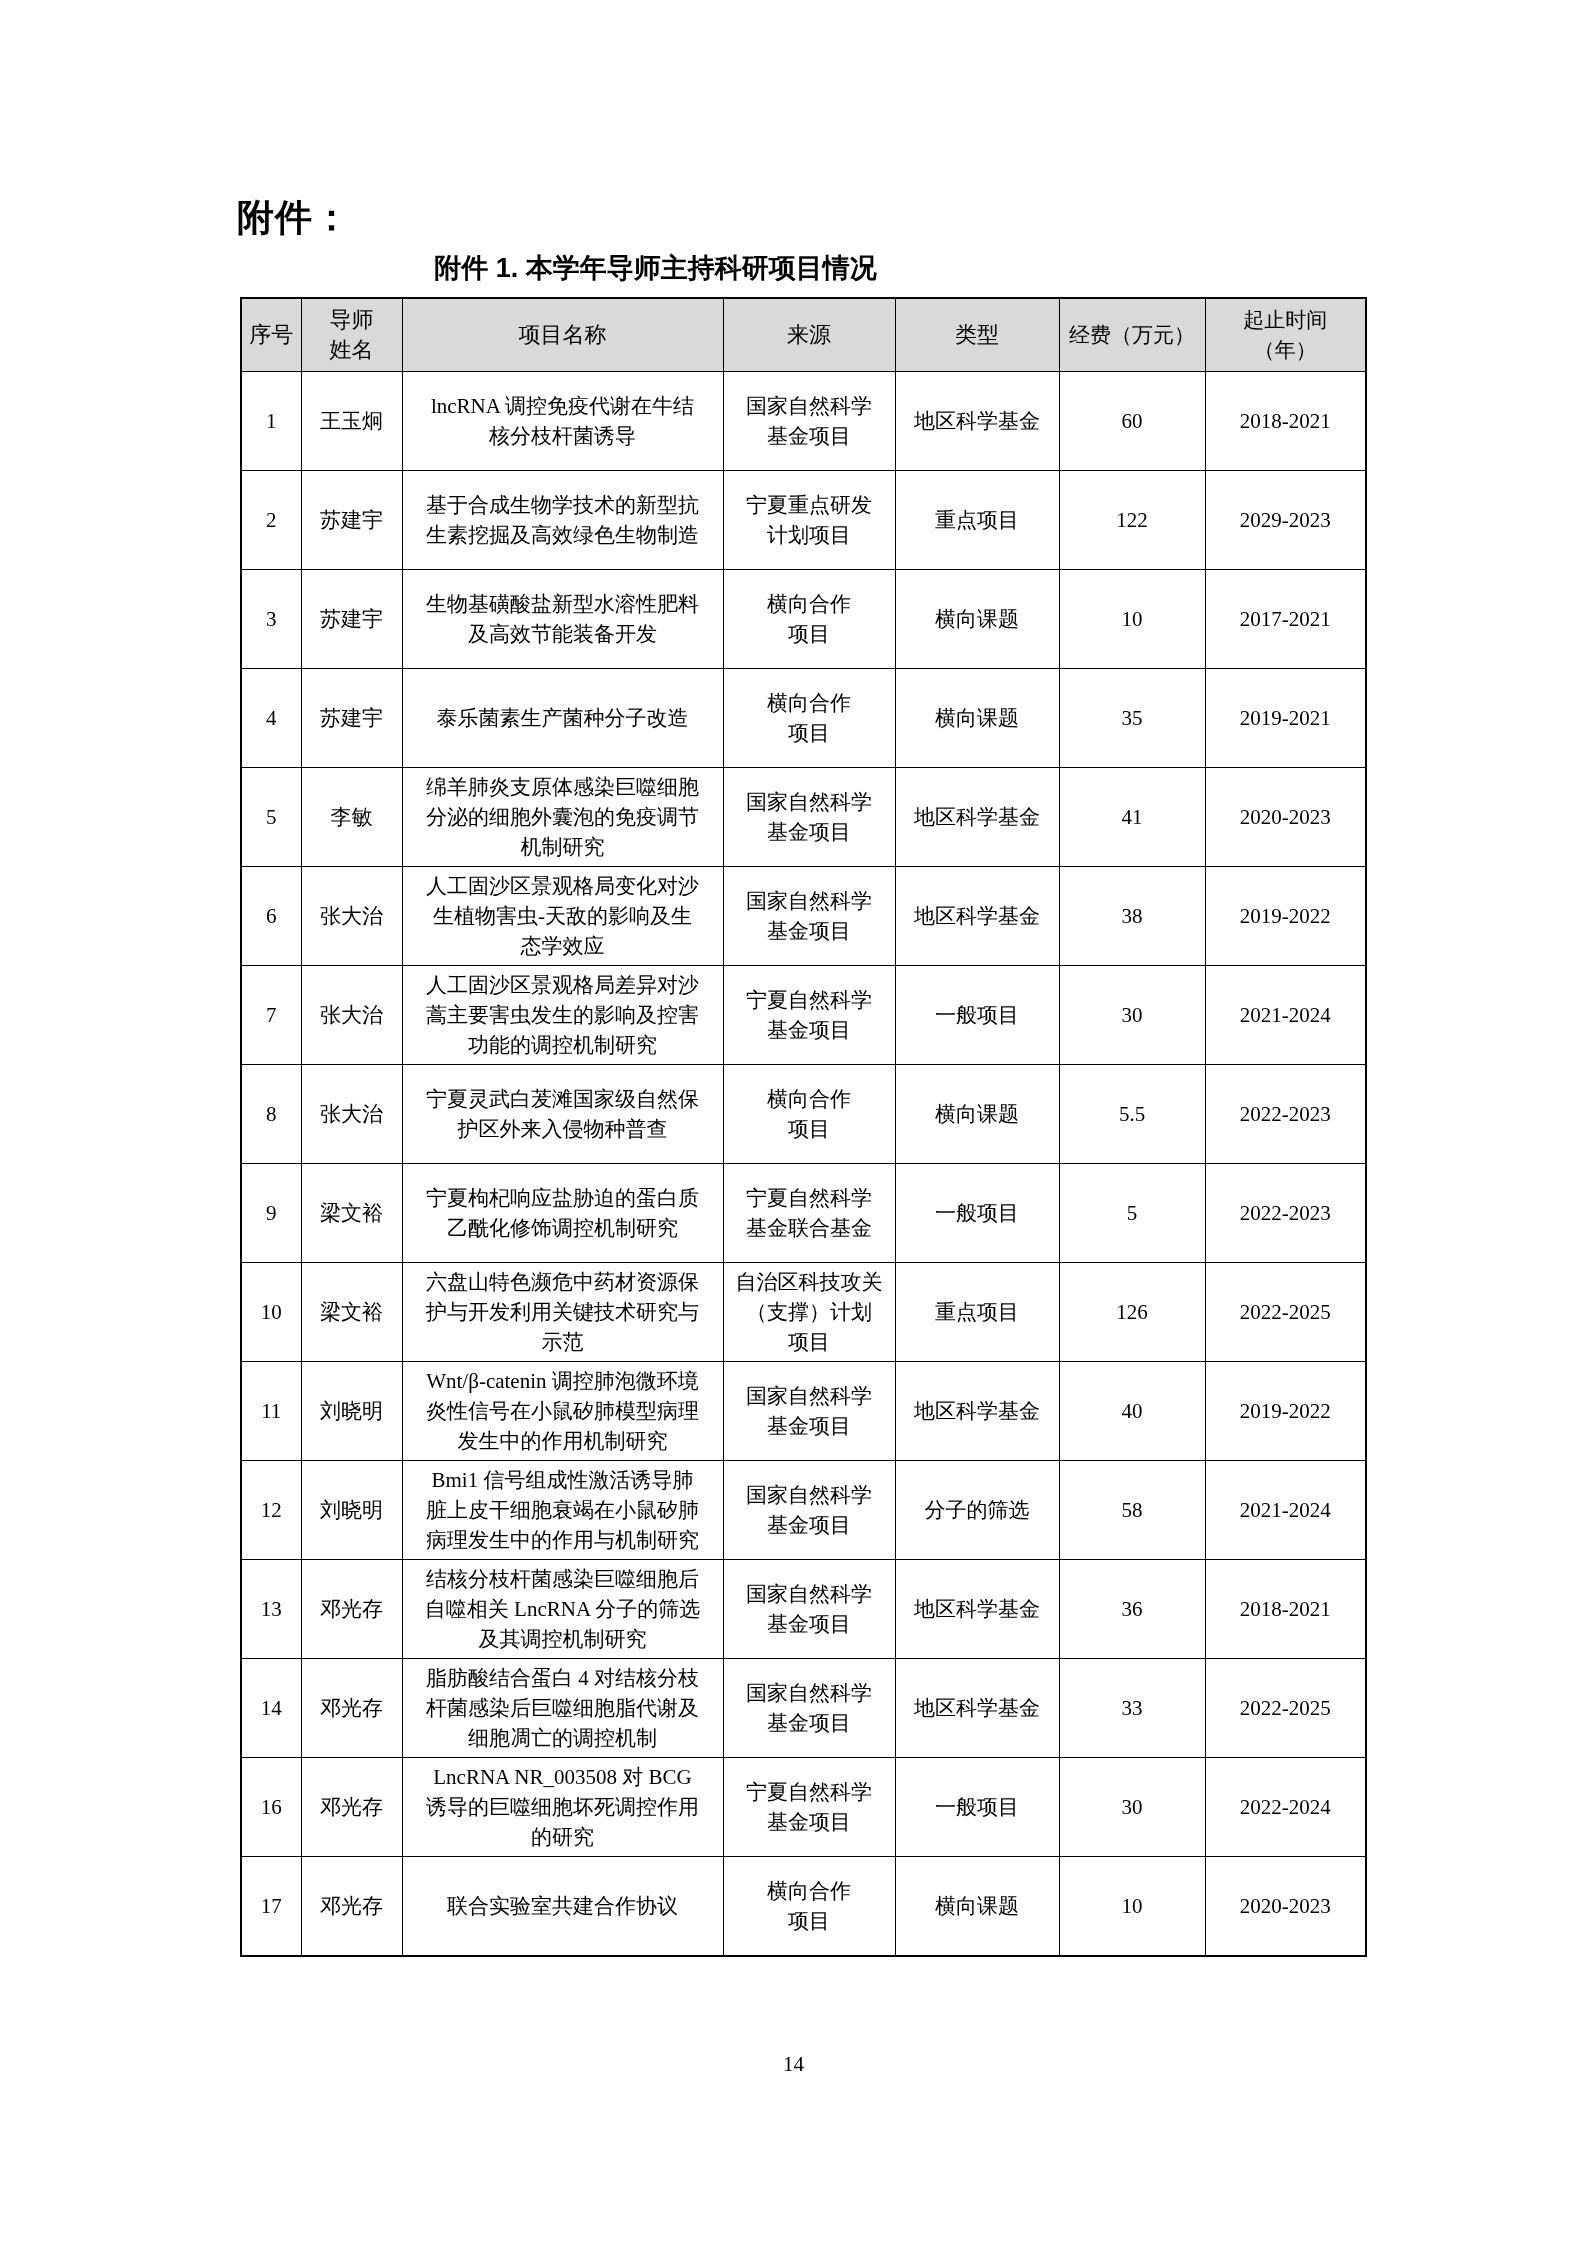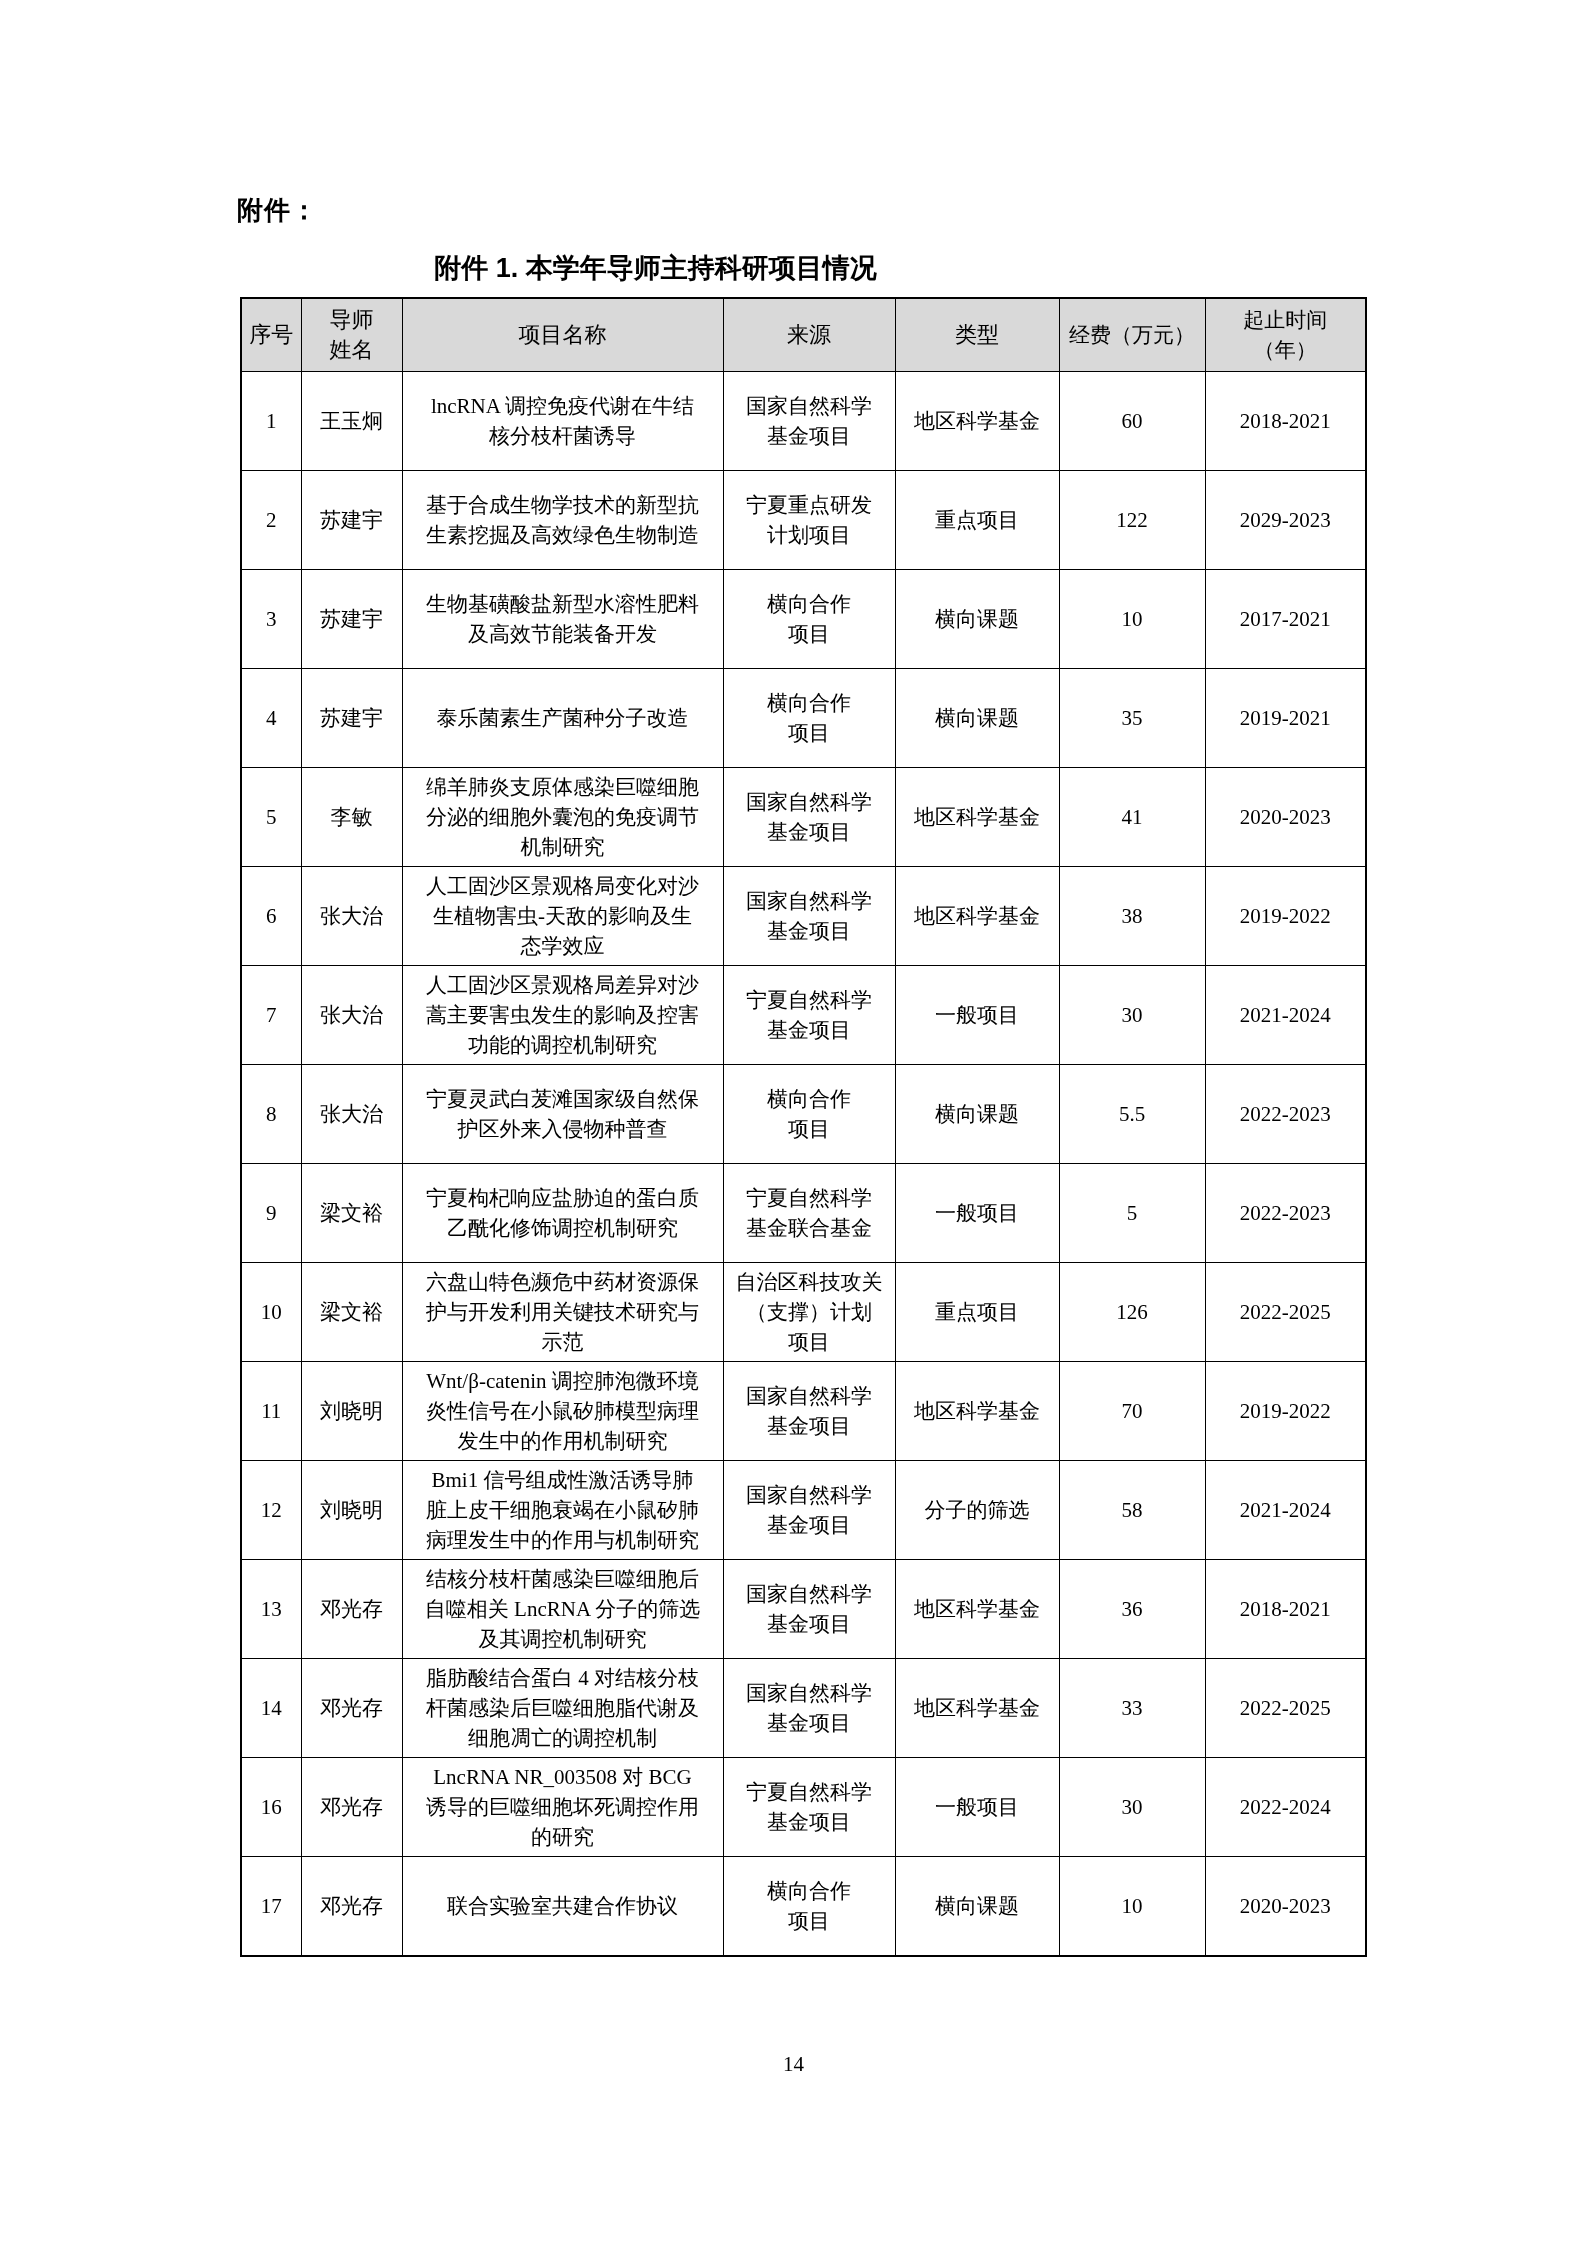--- a/index.html
+++ b/index.html
@@ -14,21 +14,21 @@
     width:1587px;height:2245px;
     margin:0 auto;
     background:var(--page-bg);
     color:var(--text);
     font-family:"Liberation Serif","DejaVu Serif",serif;
   }
   .attachment-label{
     position:absolute;
     left:237px;top:193px;
     font-family:"Liberation Sans","DejaVu Sans",sans-serif;
-    font-size:26px;font-weight:bold;
+    font-size:37px;font-weight:bold;
     letter-spacing:1px;
   }
   .doc-title{
     position:absolute;
     left:0;top:250px;width:1311px;
     text-align:center;
     font-family:"Liberation Sans","DejaVu Sans",sans-serif;
     font-size:27px;font-weight:bold;
   }
   table.projects-table{
@@ -226,21 +226,21 @@
         </tr>
         <tr>
           <td class="col-index">11</td>
           <td class="col-supervisor">刘晓明</td>
           <td class="col-project">Wnt/β-catenin 调控肺泡微环境
 炎性信号在小鼠矽肺模型病理
 发生中的作用机制研究</td>
           <td class="col-source">国家自然科学
 基金项目</td>
           <td class="col-type">地区科学基金</td>
-          <td class="col-funding">70</td>
+          <td class="col-funding">40</td>
           <td class="col-period">2019-2022</td>
         </tr>
         <tr>
           <td class="col-index">12</td>
           <td class="col-supervisor">刘晓明</td>
           <td class="col-project">Bmi1 信号组成性激活诱导肺
 脏上皮干细胞衰竭在小鼠矽肺
 病理发生中的作用与机制研究</td>
           <td class="col-source">国家自然科学
 基金项目</td>

